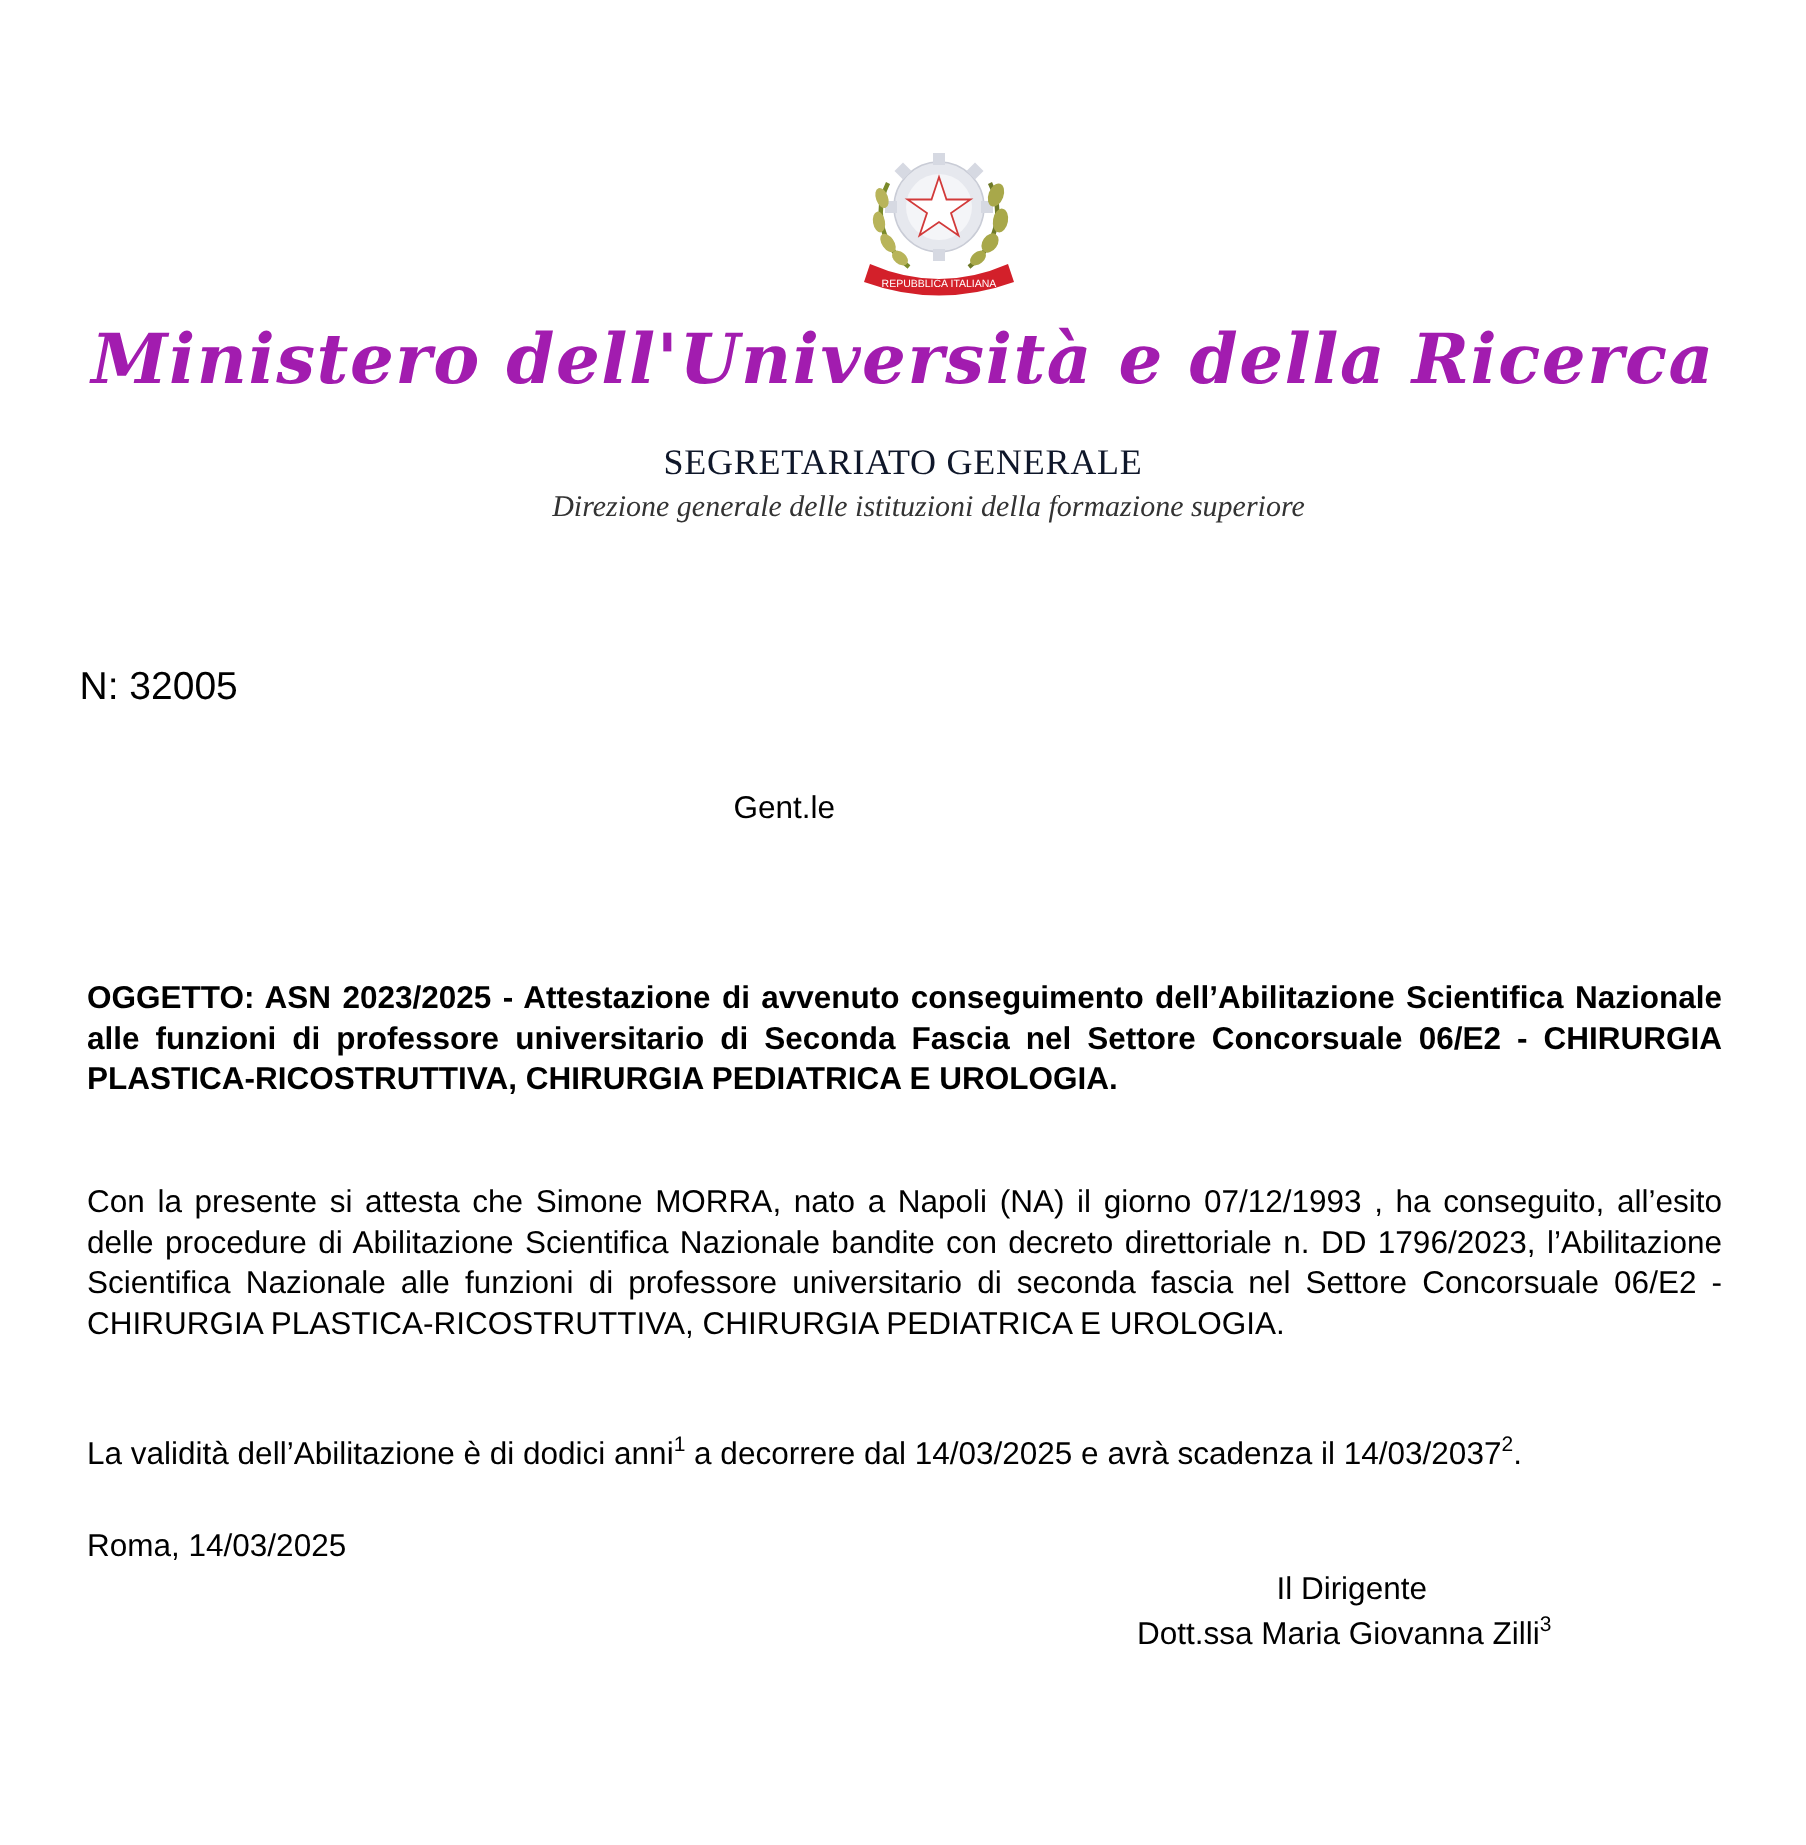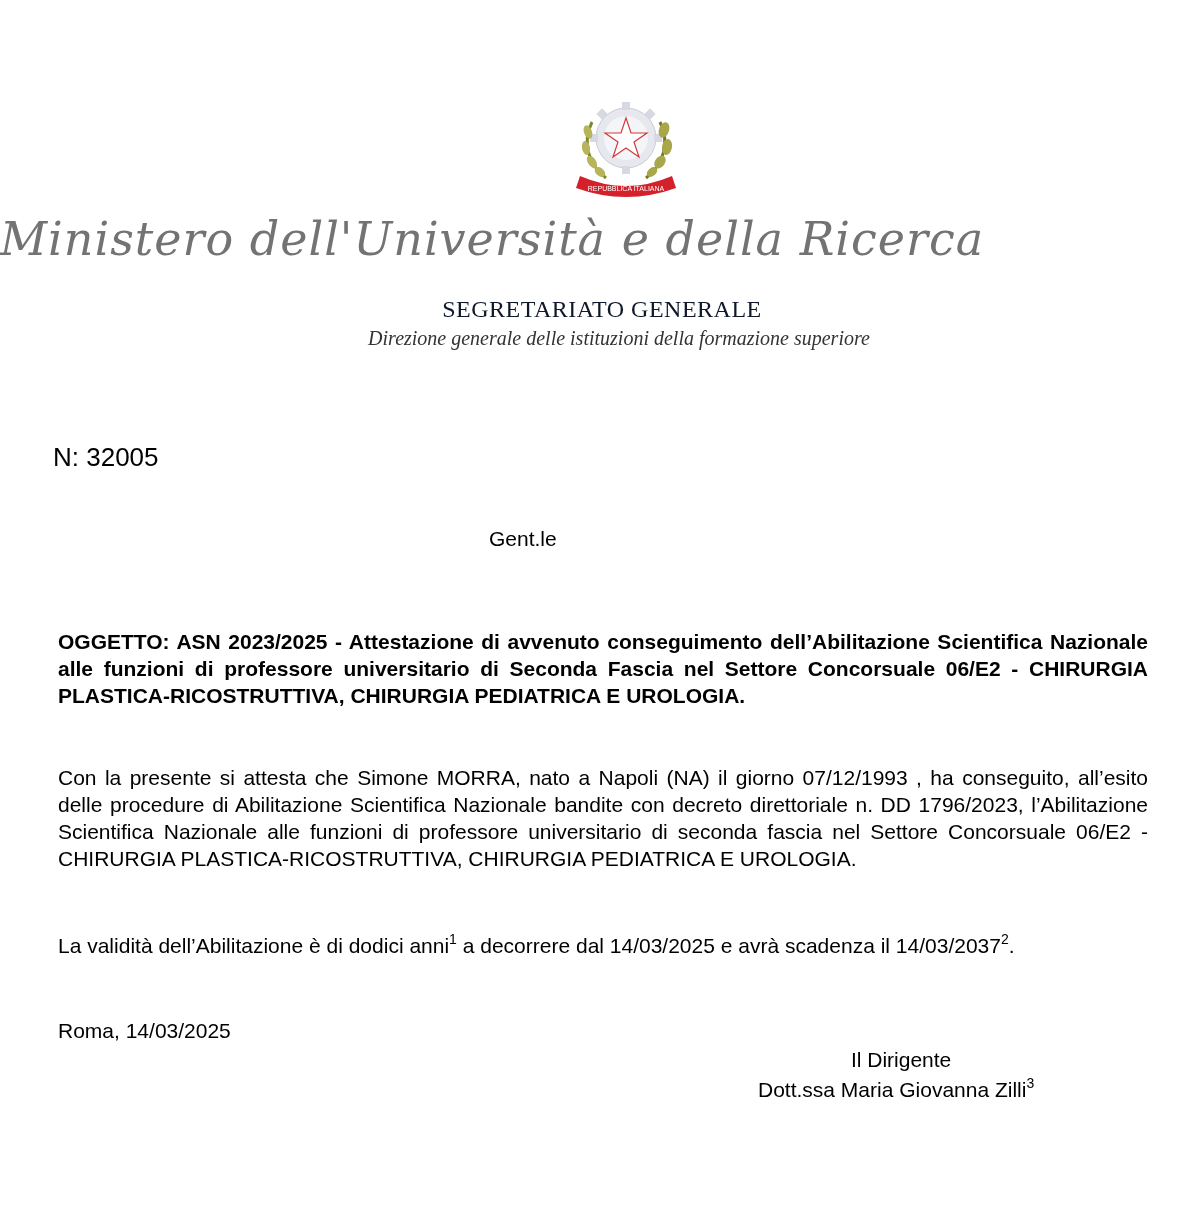--- a/index.html
+++ b/index.html
@@ -1,30 +1,30 @@
 <!DOCTYPE html>
 <html><head>
   <meta charset="utf-8">
   <style>
     html, body { margin: 0; padding: 0; background: #ffffff; }
     body { width: 1204px; height: 1230px; position: relative; overflow: hidden;
            font-family: "Liberation Sans", sans-serif; color: #000; }
     .emblem { position: absolute; left: 572px; top: 92px; width: 108px; height: 108px; }
-    .ministry-title { position: absolute; left: 0; width: 1204px; top: 212px; text-align: left;
+    .ministry-title { position: absolute; left: 0; width: 1204px; top: 212px; text-align: center;
       font-family: "DejaVu Serif", serif; font-style: italic; font-size: 46px; letter-spacing: 1px;
-      color: #737373; font-weight: normal; }
+      color: #a21caf; font-weight: bold; }
     .segretariato { position: absolute; left: 0; width: 1204px; top: 296px; text-align: center;
       font-family: "Liberation Serif", serif; font-size: 24px; color: #0f172a; letter-spacing: 0.5px; }
     .direzione { position: absolute; left: 0; width: 1238px; top: 327px; text-align: center;
       font-family: "Liberation Serif", serif; font-style: italic; font-size: 20px; color: #333; }
     .prot { position: absolute; left: 53px; top: 442px; font-size: 26px; }
     .recipient { position: absolute; left: 489px; top: 525px; font-size: 21px; line-height: 27px; }
     .recipient a { color: #1a0dab; color: #0b00c8; text-decoration: underline; }
     .para { position: absolute; left: 58px; width: 1090px; font-size: 21px; line-height: 27px;
-      text-align: justify; }
+      text-align: justify; margin-top: 24px; }
     .subject { top: 628px; font-weight: bold; }
     .body1 { top: 764px; }
     .body2 { top: 932px; }
     sup { font-size: 14px; line-height: 0; vertical-align: 9px; }
     .place-date { position: absolute; left: 58px; top: 1019px; font-size: 21px; text-align: center; }
     .signature { position: absolute; left: 758px; top: 1045px; font-size: 21px; line-height: 30px; text-align: center; }
   </style>
 </head>
 <body>
 

